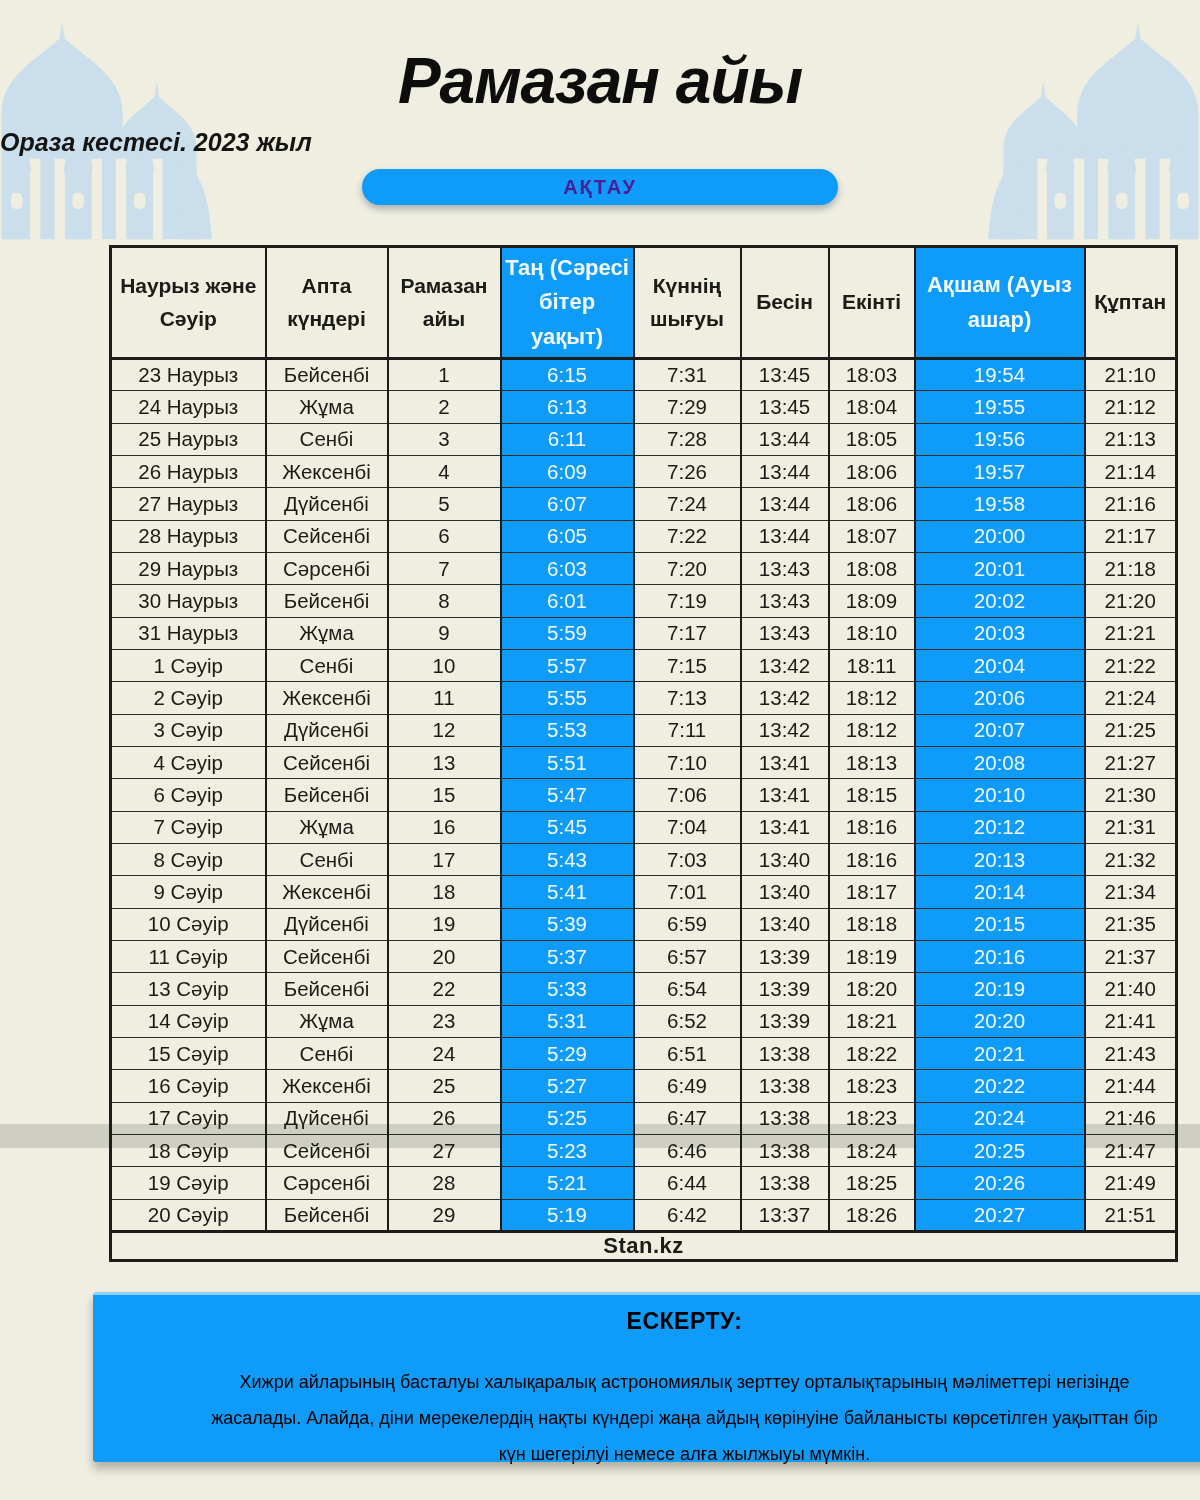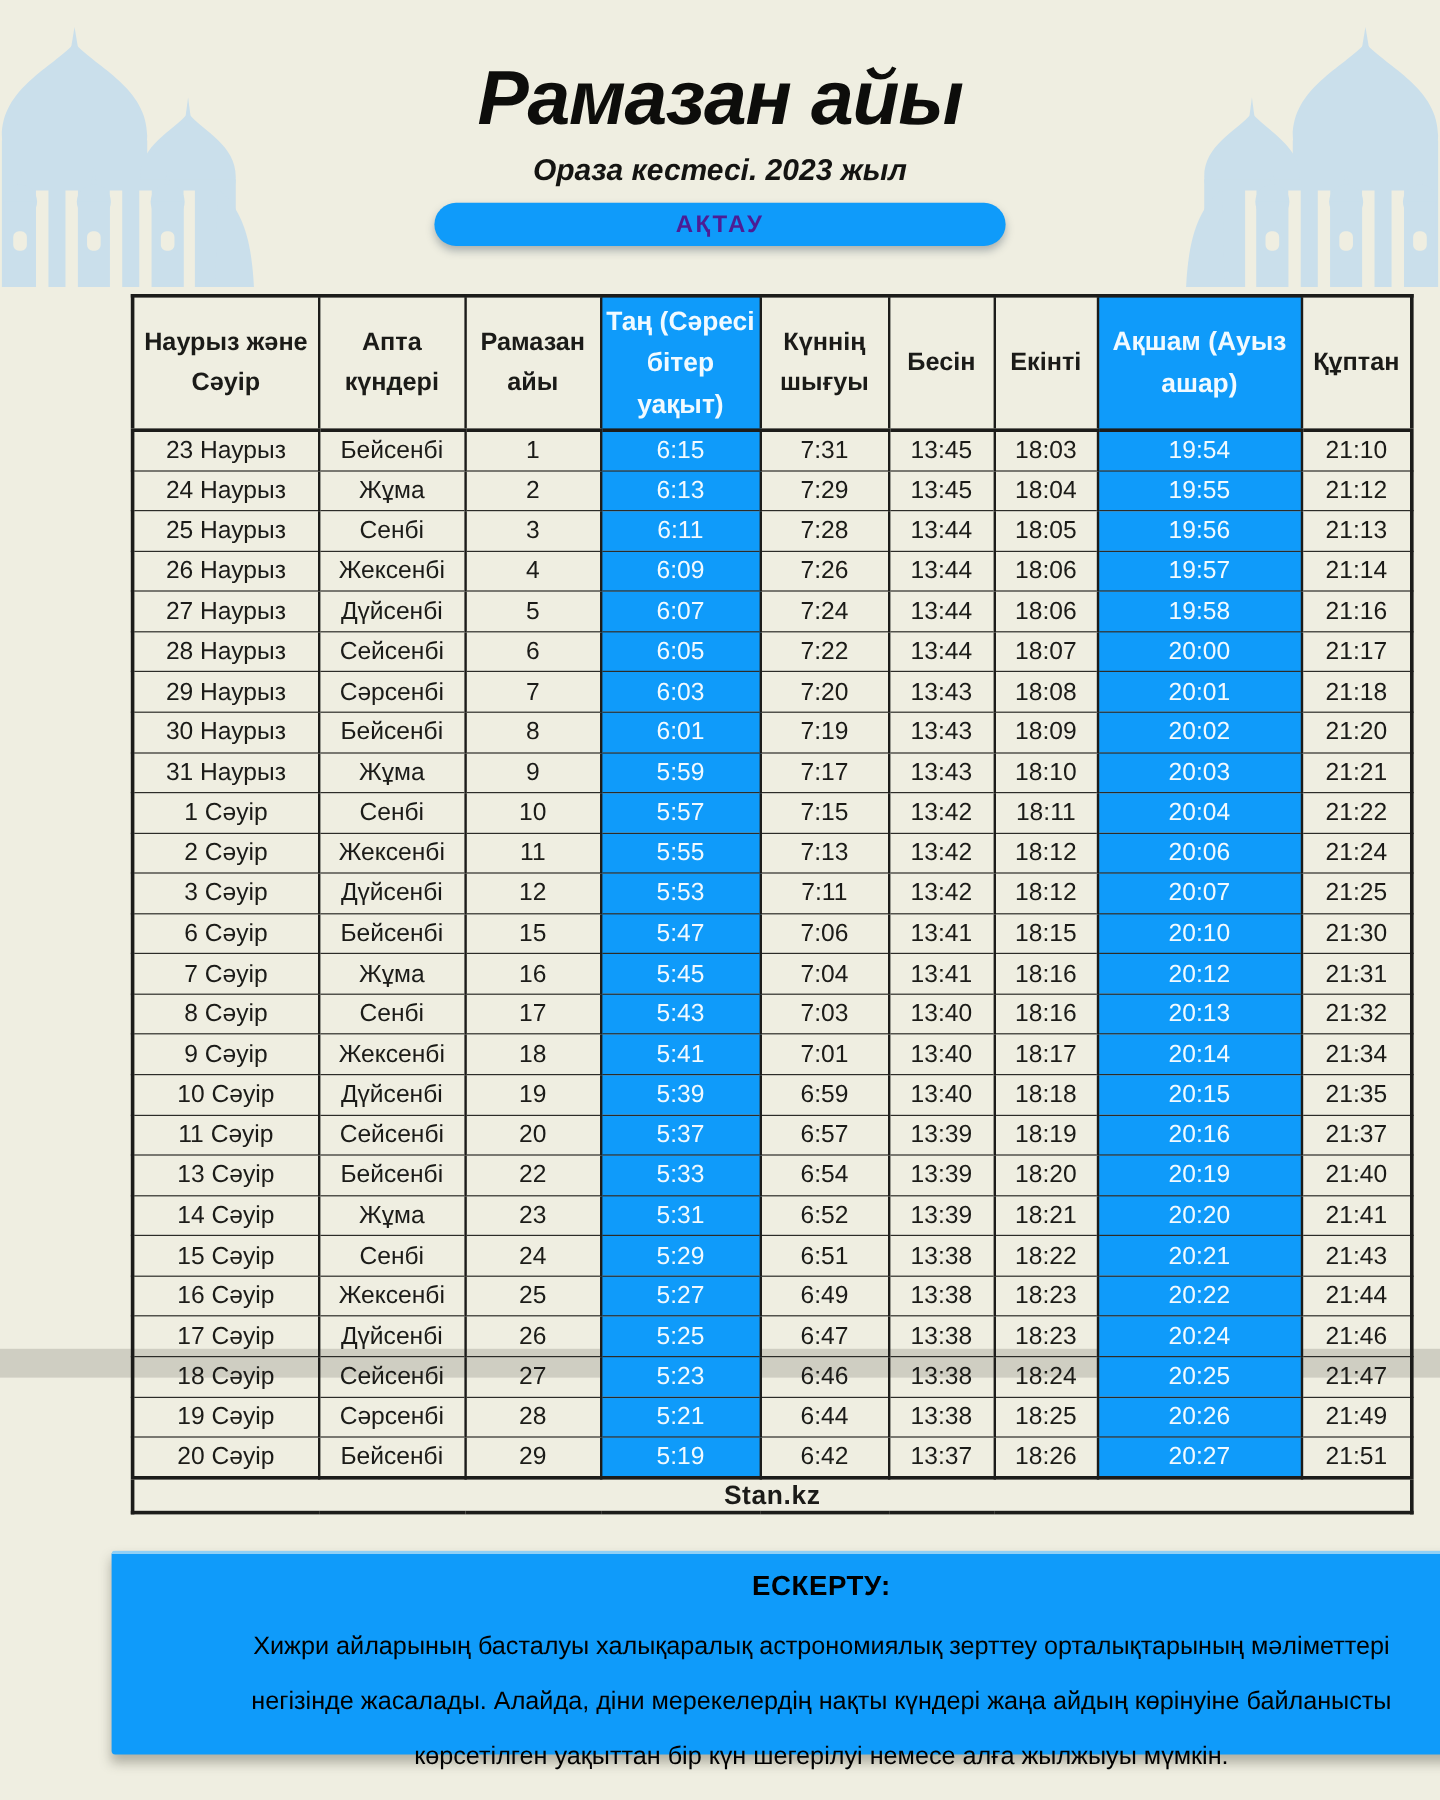--- a/index.html
+++ b/index.html
@@ -16,21 +16,21 @@
 
   
   .mosque{position:absolute;top:14px;z-index:0;}
   .mosque.left{left:-6px;}
   .mosque.right{right:-6px;transform:scaleX(-1);}
 
   
   .title{position:absolute;top:44px;left:0;width:100%;text-align:center;
          font-size:64px;font-weight:bold;font-style:italic;color:#0d0d0b;
          letter-spacing:-1px;z-index:3;}
-  .subtitle{position:absolute;top:128px;left:0;width:100%;text-align:center;
+  .subtitle{position:absolute;top:128px;left:0;width:100%;
             font-size:25px;font-weight:bold;font-style:italic;color:#141412;z-index:3;}
   .city-pill{position:absolute;top:169px;left:50%;transform:translateX(-50%);
              width:476px;height:36px;border:none;border-radius:26px;
              background:var(--blue);color:#4c1d95;font-family:inherit;
              font-size:20px;font-weight:bold;letter-spacing:2px;
              box-shadow:0 4px 7px rgba(40,60,80,.35);cursor:pointer;z-index:3;}
 
   
   .stripe{position:absolute;left:0;top:1124px;width:1200px;height:24px;
           background:rgba(52,50,40,.17);z-index:1;}
@@ -50,21 +50,21 @@
       border-bottom:1.5px solid #2c2c28;}
   table.schedule .blue{background:var(--blue);color:#f1faff;}
   table.schedule tfoot td{height:16px;font-size:22px;font-weight:bold;
       border-top:3px solid var(--border);letter-spacing:.5px;}
 
   
   .note{position:absolute;left:93px;top:1292px;width:1183px;height:170px;
         background:var(--blue);border-radius:3px;color:#000000;text-align:center;
         border-top:3px solid #90d0f6;box-shadow:0 7px 10px rgba(60,60,50,.35);z-index:3;}
   .note-title{margin-top:13px;font-size:23px;font-weight:bold;letter-spacing:.5px;}
-  .note-body{margin:14px auto 0;width:952px;font-size:21px;line-height:46px;}
+  .note-body{margin:29px auto 0;width:952px;font-size:18px;line-height:36px;}
 </style>
 </head>
 <body>
 
 <div class="page">
 
   <svg class="mosque left" width="246" height="228" viewBox="0 0 260 235" aria-hidden="true">
     <g class="mq" fill="#cadfeb">
       <path d="M72 6 L77 36 L67 36 Z"></path>
       <path d="M72 20 C92 42 136 60 136 102 C136 138 106 160 72 160 C38 160 8 138 8 102 C8 60 52 42 72 20 Z"></path>
@@ -298,20 +298,31 @@
           <td>Дүйсенбі</td>
           <td>12</td>
           <td class="blue">5:53</td>
           <td>7:11</td>
           <td>13:42</td>
           <td>18:12</td>
           <td class="blue">20:07</td>
           <td>21:25</td>
         </tr>
         <tr>
+          <td>4 Сәуір</td>
+          <td>Сейсенбі</td>
+          <td>13</td>
+          <td class="blue">5:51</td>
+          <td>7:10</td>
+          <td>13:41</td>
+          <td>18:13</td>
+          <td class="blue">20:08</td>
+          <td>21:27</td>
+        </tr>
+        <tr>
           <td>6 Сәуір</td>
           <td>Бейсенбі</td>
           <td>15</td>
           <td class="blue">5:47</td>
           <td>7:06</td>
           <td>13:41</td>
           <td>18:15</td>
           <td class="blue">20:10</td>
           <td>21:30</td>
         </tr>

